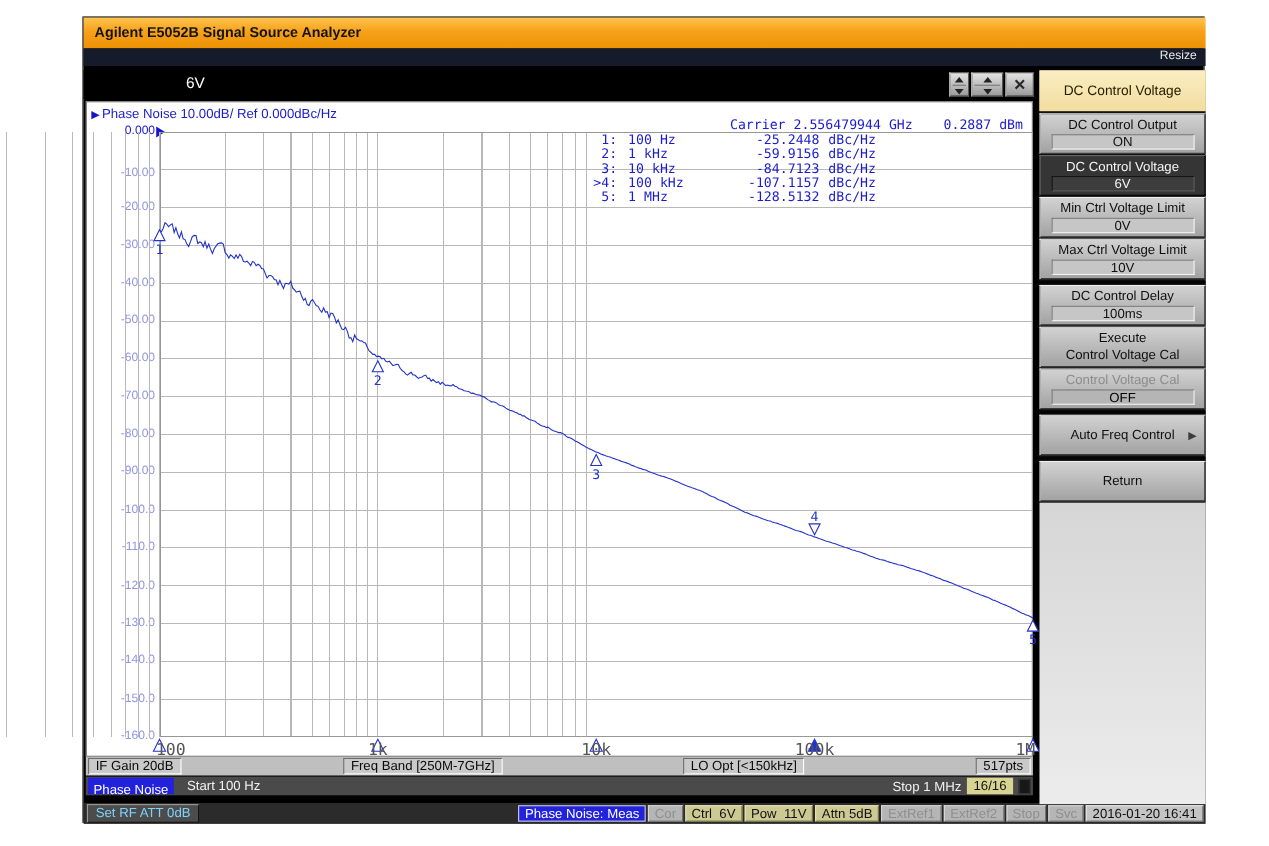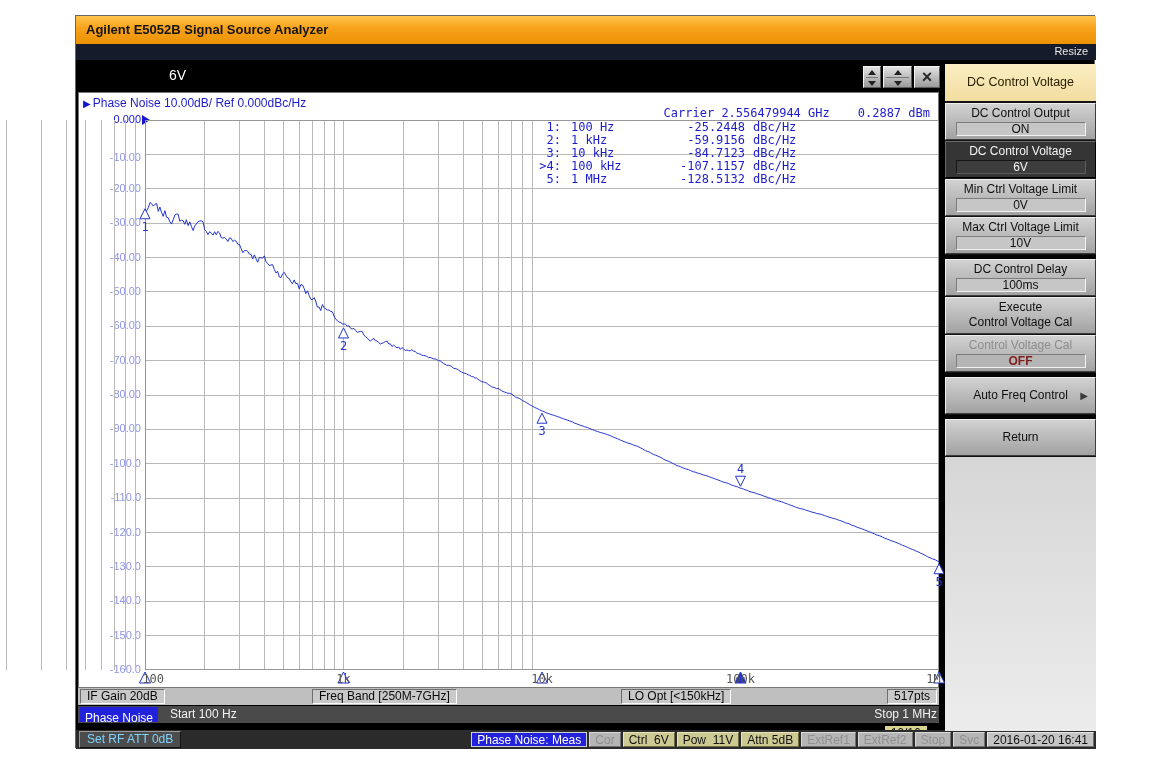--- a/index.html
+++ b/index.html
@@ -38,21 +38,21 @@
   
   #plotwin{position:absolute;left:2px;top:76px;width:861px;height:596px;background:#fff;border:1px solid #777;}
   #pw-title{position:absolute;left:4px;top:3px;font-size:12px;color:#1c1ccc;}
   #pw-title .arr{color:#1515cc;font-size:10px;margin-right:2px;}
   #pw-carrier{position:absolute;right:8px;top:13px;font-size:12px;color:#1c1ccc;font-family:"DejaVu Sans Mono",monospace;}
   #pw-carrier .gap{display:inline-block;width:28px;}
   .ylab{position:absolute;width:62px;text-align:right;font-size:11px;color:#9095e2;line-height:15px;}
   .ylab.ref{color:#1515cc;}
   #refmark{position:absolute;left:63px;width:0;height:0;border-left:8px solid #1515cc;
     border-top:5px solid transparent;border-bottom:5px solid transparent;}
-  .xlab{position:absolute;font-size:12px;color:#555;font-family:"DejaVu Sans Mono",monospace;}
+  .xlab{position:absolute;font-size:15px;color:#555;font-family:"DejaVu Sans Mono",monospace;}
   #graph{position:absolute;left:66px;top:27px;overflow:visible;}
   #graph svg{overflow:visible;display:block;}
 
   
   #mtable{position:absolute;left:452px;top:28px;font-family:"DejaVu Sans Mono",monospace;font-size:12px;color:#1c1ccc;}
   .mrow{display:flex;line-height:13px;white-space:pre;}
   .mc1{width:30px;text-align:right;}
   .mc2{width:100px;padding-left:10px;}
   .mc3{width:84px;text-align:right;}
   .mc4{padding-left:8px;}
@@ -61,21 +61,21 @@
   #statusrow{position:absolute;left:2px;top:672px;width:861px;height:17px;background:#bfbfbf;}
   .sr-box{position:absolute;top:1px;height:15px;line-height:13px;padding:0 6px;font-size:12px;color:#0a0a0a;
     background:#c9c9c9;border:1px solid;border-color:#6e6e6e #fdfdfd #fdfdfd #6e6e6e;}
   #sr-ifgain{left:2px;} #sr-freqband{left:234px;} #sr-loopt{left:543px;} #sr-pts{right:2px;}
 
   
   #tracebar{position:absolute;left:2px;top:690px;width:861px;height:17px;background:#4a4a4a;}
   #tb-trace{position:absolute;left:2px;top:1px;height:15px;line-height:14px;padding:4px 5px;
     background:#2222dd;color:#fff;font-size:12px;}
   #tb-start{position:absolute;left:92px;top:1px;color:#f2f2f2;font-size:12px;line-height:15px;}
-  #tb-right{position:absolute;right:2px;top:1px;display:flex;gap:5px;align-items:center;height:15px;flex-direction:column;}
+  #tb-right{position:absolute;right:2px;top:1px;display:flex;gap:5px;align-items:center;height:15px;}
   #tb-stop{color:#f2f2f2;font-size:12px;}
   #tb-count{background:#d9d492;color:#111;font-size:12px;line-height:14px;padding:0 6px;height:15px;}
   #tb-square{width:11px;height:14px;background:#181818;border:1px solid #3a3a3a;}
 
   
   #bottombar{position:absolute;left:0;top:714px;width:1020px;height:19px;background:#2b2b2b;}
   #bb-setrf{position:absolute;left:3px;top:1px;height:17px;line-height:15px;padding:0 7px;font-size:12px;color:#7dd3fc;
     background:#4c4c4c;border:1px solid;border-color:#9a9a9a #141414 #141414 #9a9a9a;}
   #bb-right{position:absolute;right:2px;top:2px;display:flex;gap:2px;height:15px;}
   .seg{font-size:12px;line-height:14px;padding:0 5px;white-space:pre;border:1px solid #808080;}
@@ -91,21 +91,21 @@
   .sb-sep{height:4px;background:#050505;}
   .sb-btn{height:37px;margin-bottom:1px;background:linear-gradient(#d2d2d2,#a2a2a2);
     border:1px solid;border-color:#efefef #3c3c3c #3c3c3c #efefef;padding-top:2px;position:relative;}
   .sb-label{text-align:center;font-size:12px;color:#101010;line-height:15px;}
   .sb-value{width:130px;margin:1px auto 0;height:14px;line-height:13px;text-align:center;font-size:12px;color:#101010;
     background:#c6c6c6;border:1px solid;border-color:#7d7d7d #f2f2f2 #f2f2f2 #7d7d7d;}
   .sb-btn.selected{background:#353535;border-color:#6a6a6a #000 #000 #6a6a6a;}
   .sb-btn.selected .sb-label{color:#f4f4f4;}
   .sb-btn.selected .sb-value{background:#3d3d3d;color:#f4f4f4;border-color:#161616 #5c5c5c #5c5c5c #161616;}
   .sb-btn.disabled .sb-label{color:#8d8d8d;}
-  .sb-btn.disabled .sb-value{color:#7f1d1d;background:#b5b5b5;font-weight:bold;}
+  .sb-btn.disabled .sb-value{color:#000000;background:#b5b5b5;}
   .sb-btn.single .sb-label{line-height:31px;}
   .sb-arrow{position:absolute;right:7px;top:12px;font-size:10px;color:#3c3c3c;}
   #sb-filler{background:linear-gradient(#d6d6d6,#ececec);}
 </style>
 </head>
 <body>
 
 <div id="stage">
   <div id="window">
 

